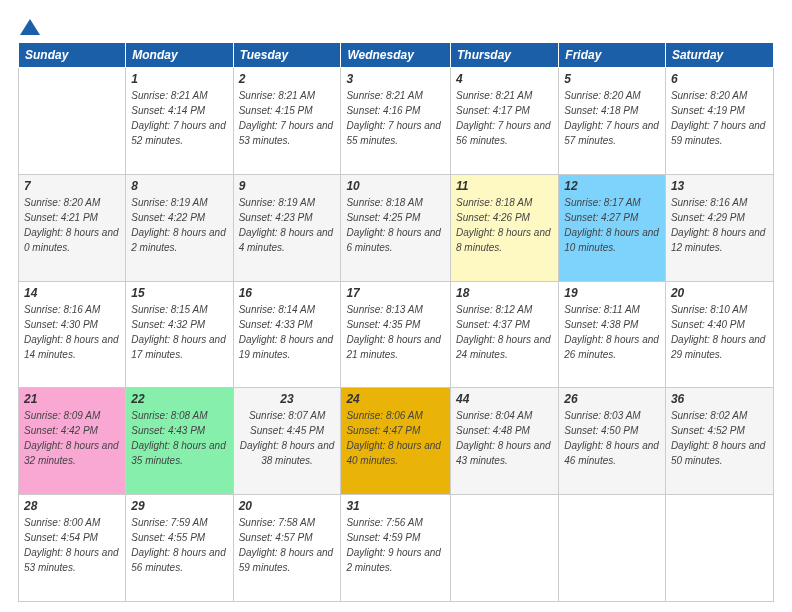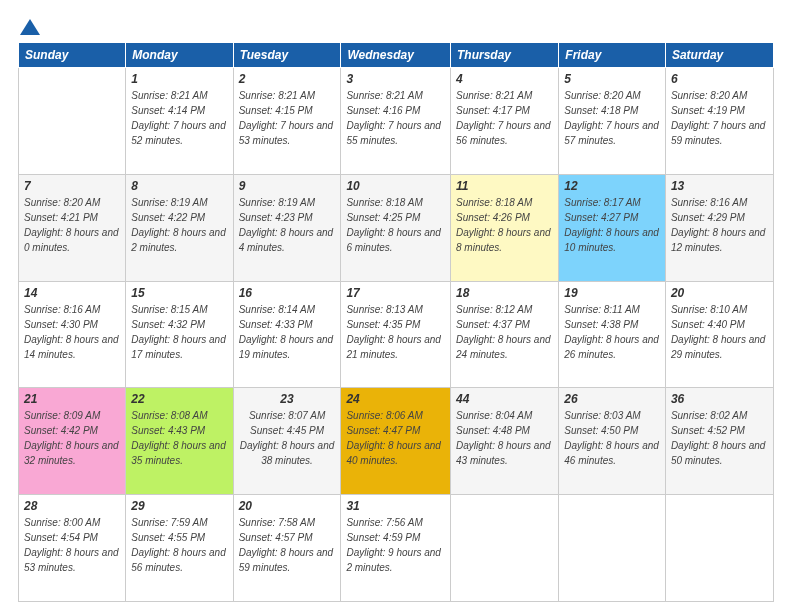--- a/index.html
+++ b/index.html
@@ -203,21 +203,21 @@
           <td>
             <span class="day-number">20</span>
             <div class="day-info">Sunrise: 8:10 AM<br>Sunset: 4:40 PM<br>Daylight: 8 hours and 29 minutes.</div>
           </td>
         </tr>
         <tr>
           <td style="background: #f9a8d4;">
             <span class="day-number">21</span>
             <div class="day-info">Sunrise: 8:09 AM<br>Sunset: 4:42 PM<br>Daylight: 8 hours and 32 minutes.</div>
           </td>
-          <td style="background: #bef264;">
+          <td style="background: #86efac;">
             <span class="day-number">22</span>
             <div class="day-info">Sunrise: 8:08 AM<br>Sunset: 4:43 PM<br>Daylight: 8 hours and 35 minutes.</div>
           </td>
           <td style="background: rgb(245, 245, 245); text-align: center;">
             <span class="day-number">23</span>
             <div class="day-info">Sunrise: 8:07 AM<br>Sunset: 4:45 PM<br>Daylight: 8 hours and 38 minutes.</div>
           </td>
           <td style="background: #eab308;">
             <span class="day-number">24</span>
             <div class="day-info">Sunrise: 8:06 AM<br>Sunset: 4:47 PM<br>Daylight: 8 hours and 40 minutes.</div>

